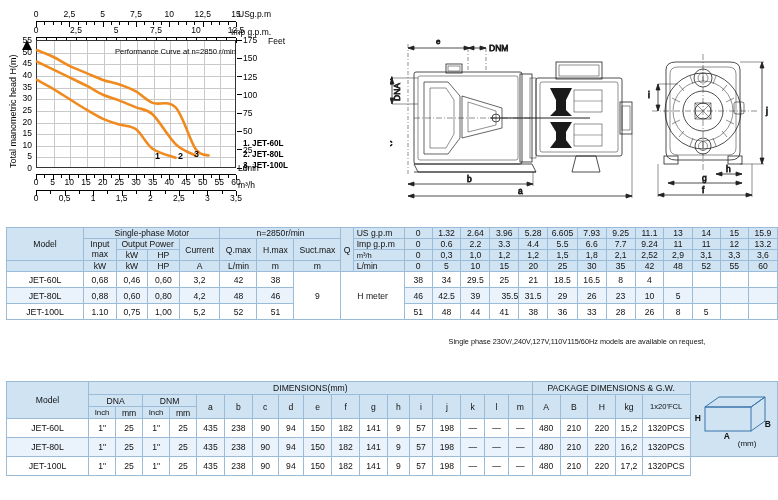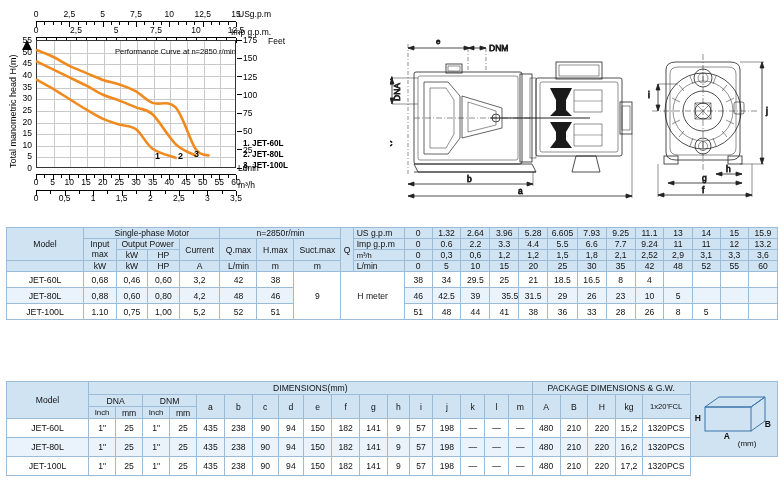--- a/index.html
+++ b/index.html
@@ -516,21 +516,21 @@
             <td class="hdr" style="width: 30px;">12</td>
             <td class="hdr" style="width: 30px;">13.2</td>
           </tr>
         <tr>
           <td class="hdr" style="width:33px;">kW</td>
           <td class="hdr" style="width:33px;">HP</td>
           <td class="hdr" style="text-align:left;padding-left:3px;font-size:7.6px;">m³/h</td>
 
         <td class="hdr" style="width: 30px;">0</td>
             <td class="hdr" style="width: 30px;">0,3</td>
-            <td class="hdr" style="width: 30px;">0,6</td>
+            <td class="hdr" style="width: 30px;">1,0</td>
             <td class="hdr" style="width: 30px;">1,2</td>
             <td class="hdr" style="width: 30px;">1,2</td>
             <td class="hdr" style="width: 30px;">1,5</td>
             <td class="hdr" style="width: 30px;">1,8</td>
             <td class="hdr" style="width: 30px;">2,1</td>
             <td class="hdr" style="width: 30px;">2,52</td>
             <td class="hdr" style="width: 30px;">2,9</td>
             <td class="hdr" style="width: 30px;">3,1</td>
             <td class="hdr" style="width: 30px;">3,3</td>
             <td class="hdr" style="width: 30px;">3,6</td>
@@ -630,20 +630,21 @@
             <td class="bval" style="width: 30px;">8</td>
             <td class="bval" style="width: 30px;">5</td>
             <td class="bval" style="width: 30px;"></td>
             <td class="bval" style="width: 30px;"></td>
           </tr>
       </tbody>
     </table>
   </div>
 
   <div class="note" style="left:378px;top:337px;width:398px;">
+    <div>Single phase 230V/,240V,127V,110V115/60Hz models are available on request,</div>
   </div>
 
 
   <div class="abs" style="left:6px;top:381px;">
     <table class="dt">
       <tbody>
         <tr style="height:13px;">
           <td class="hdr" rowspan="3" style="width:86px;">Model</td>
           <td class="hdr" colspan="17">DIMENSIONS(mm)</td>
           <td class="hdr" colspan="5">PACKAGE DIMENSIONS &amp; G.W.</td>

